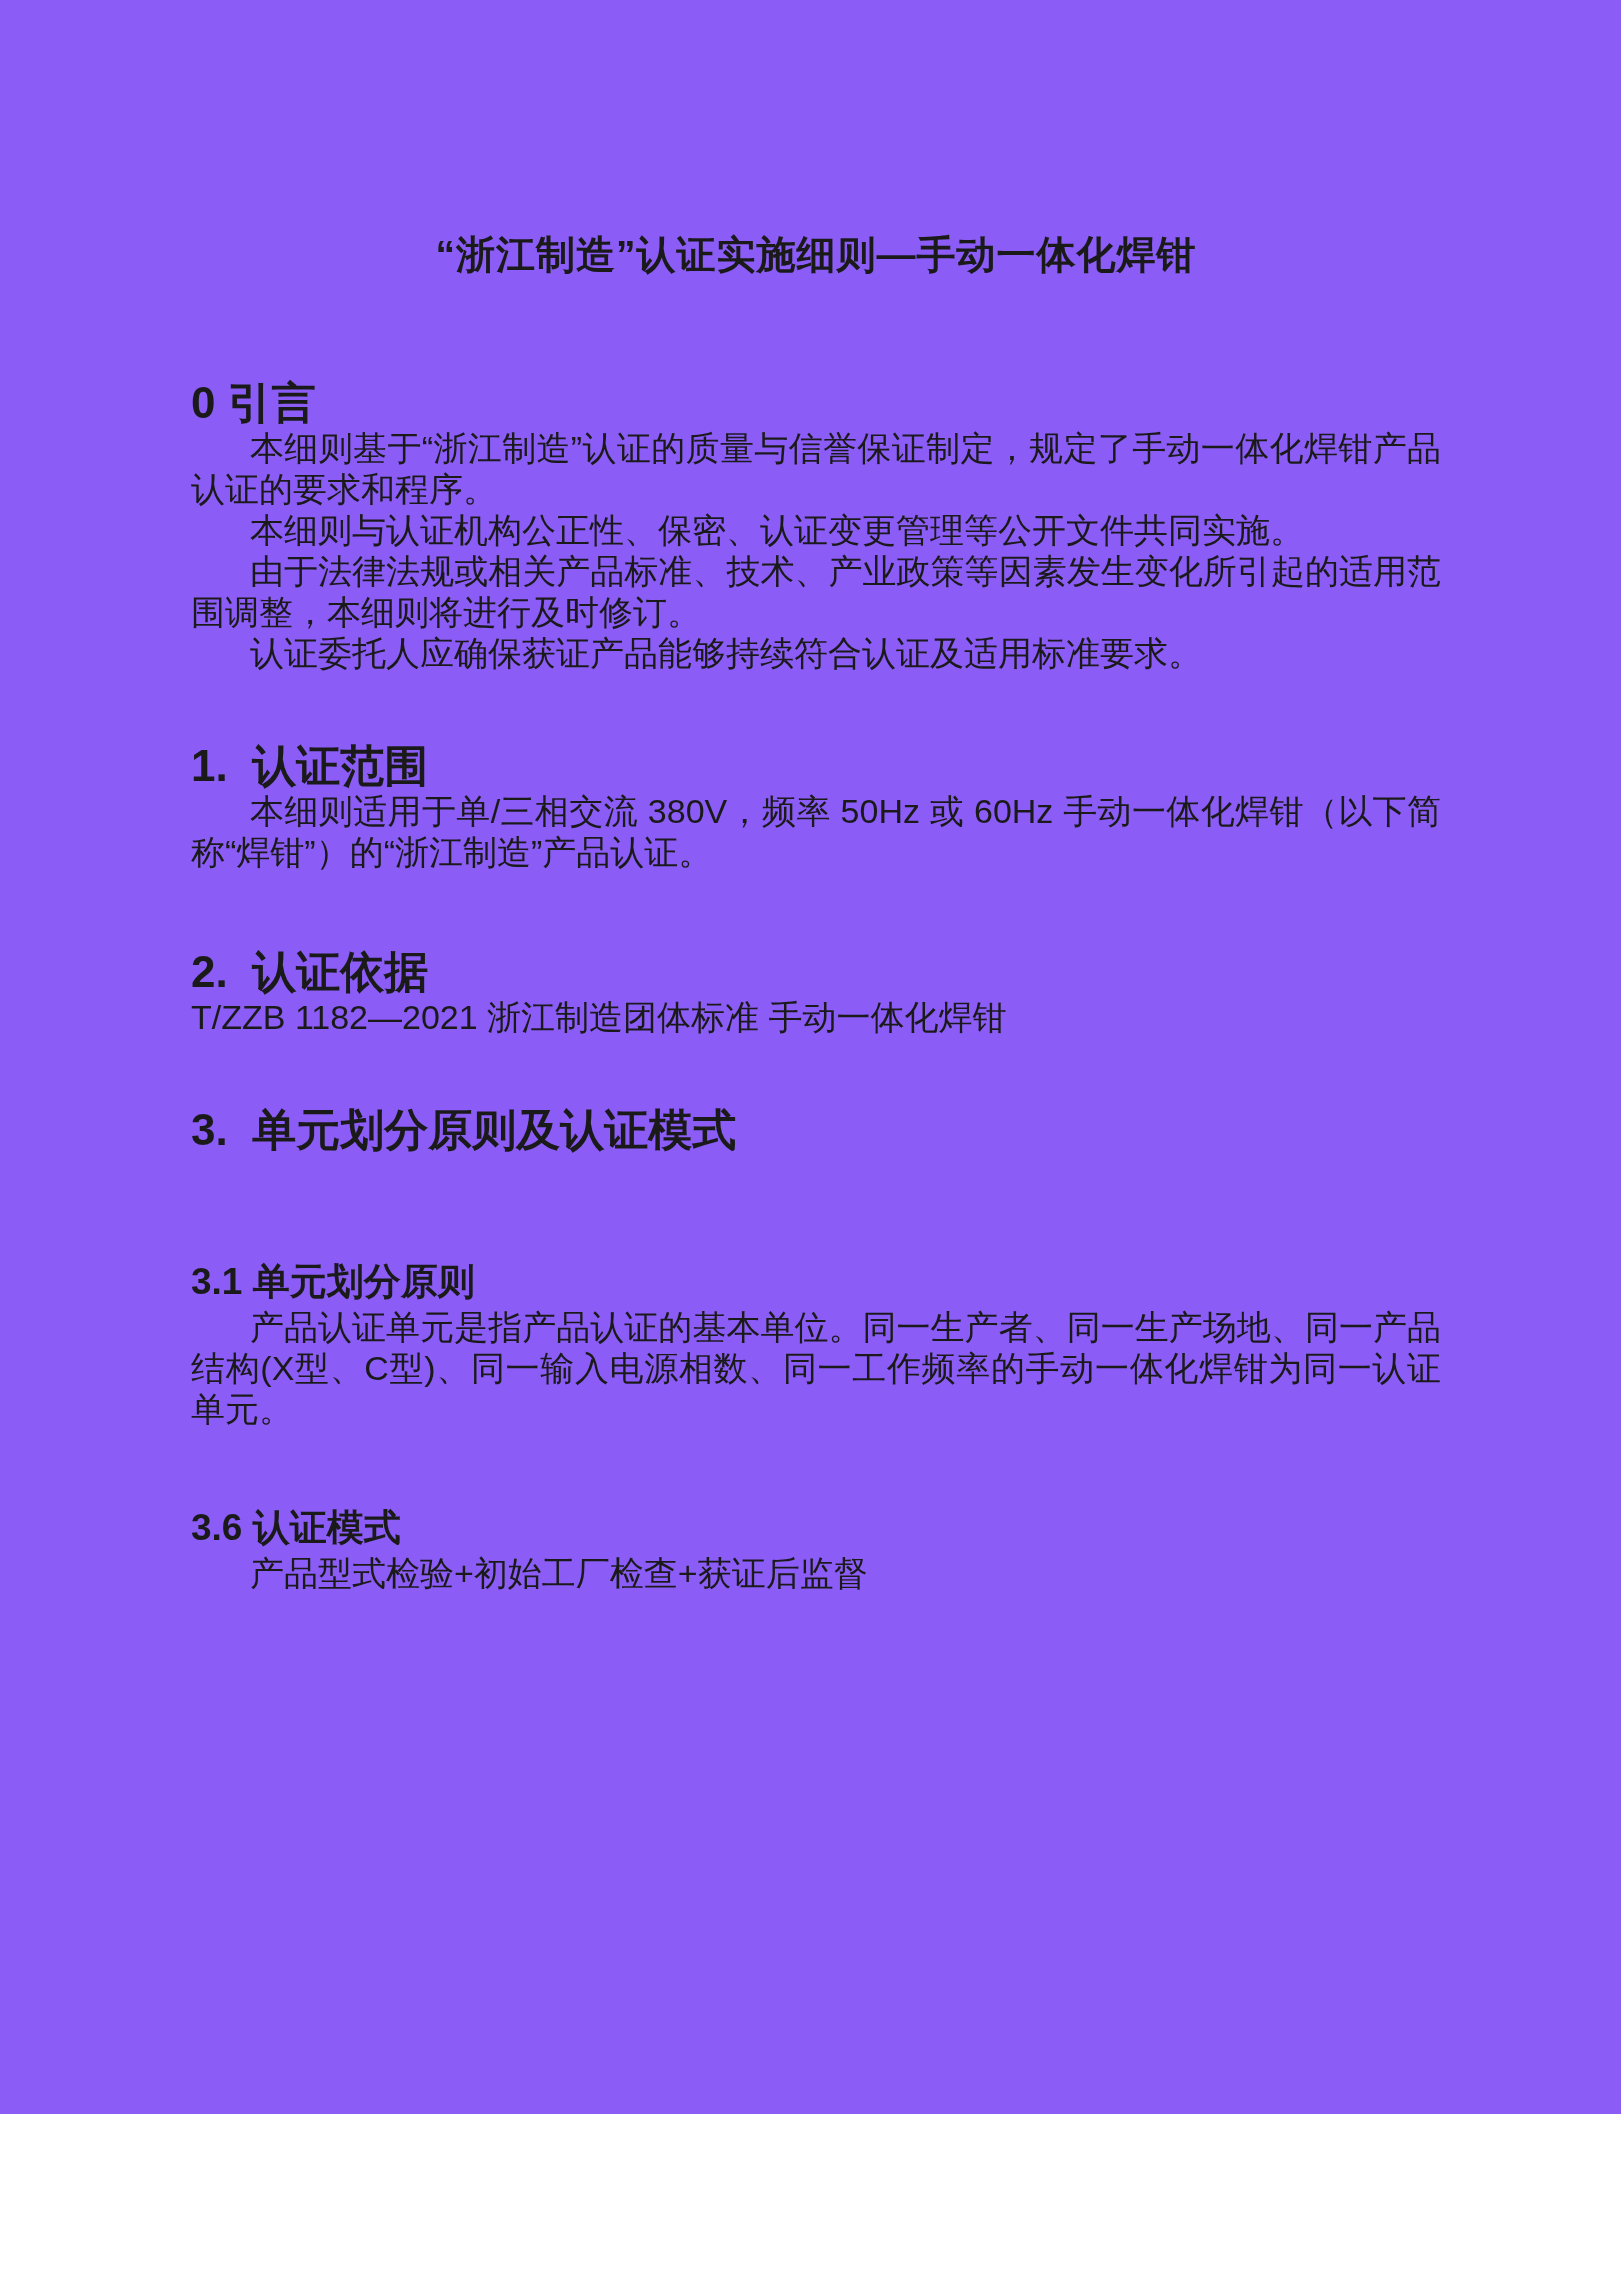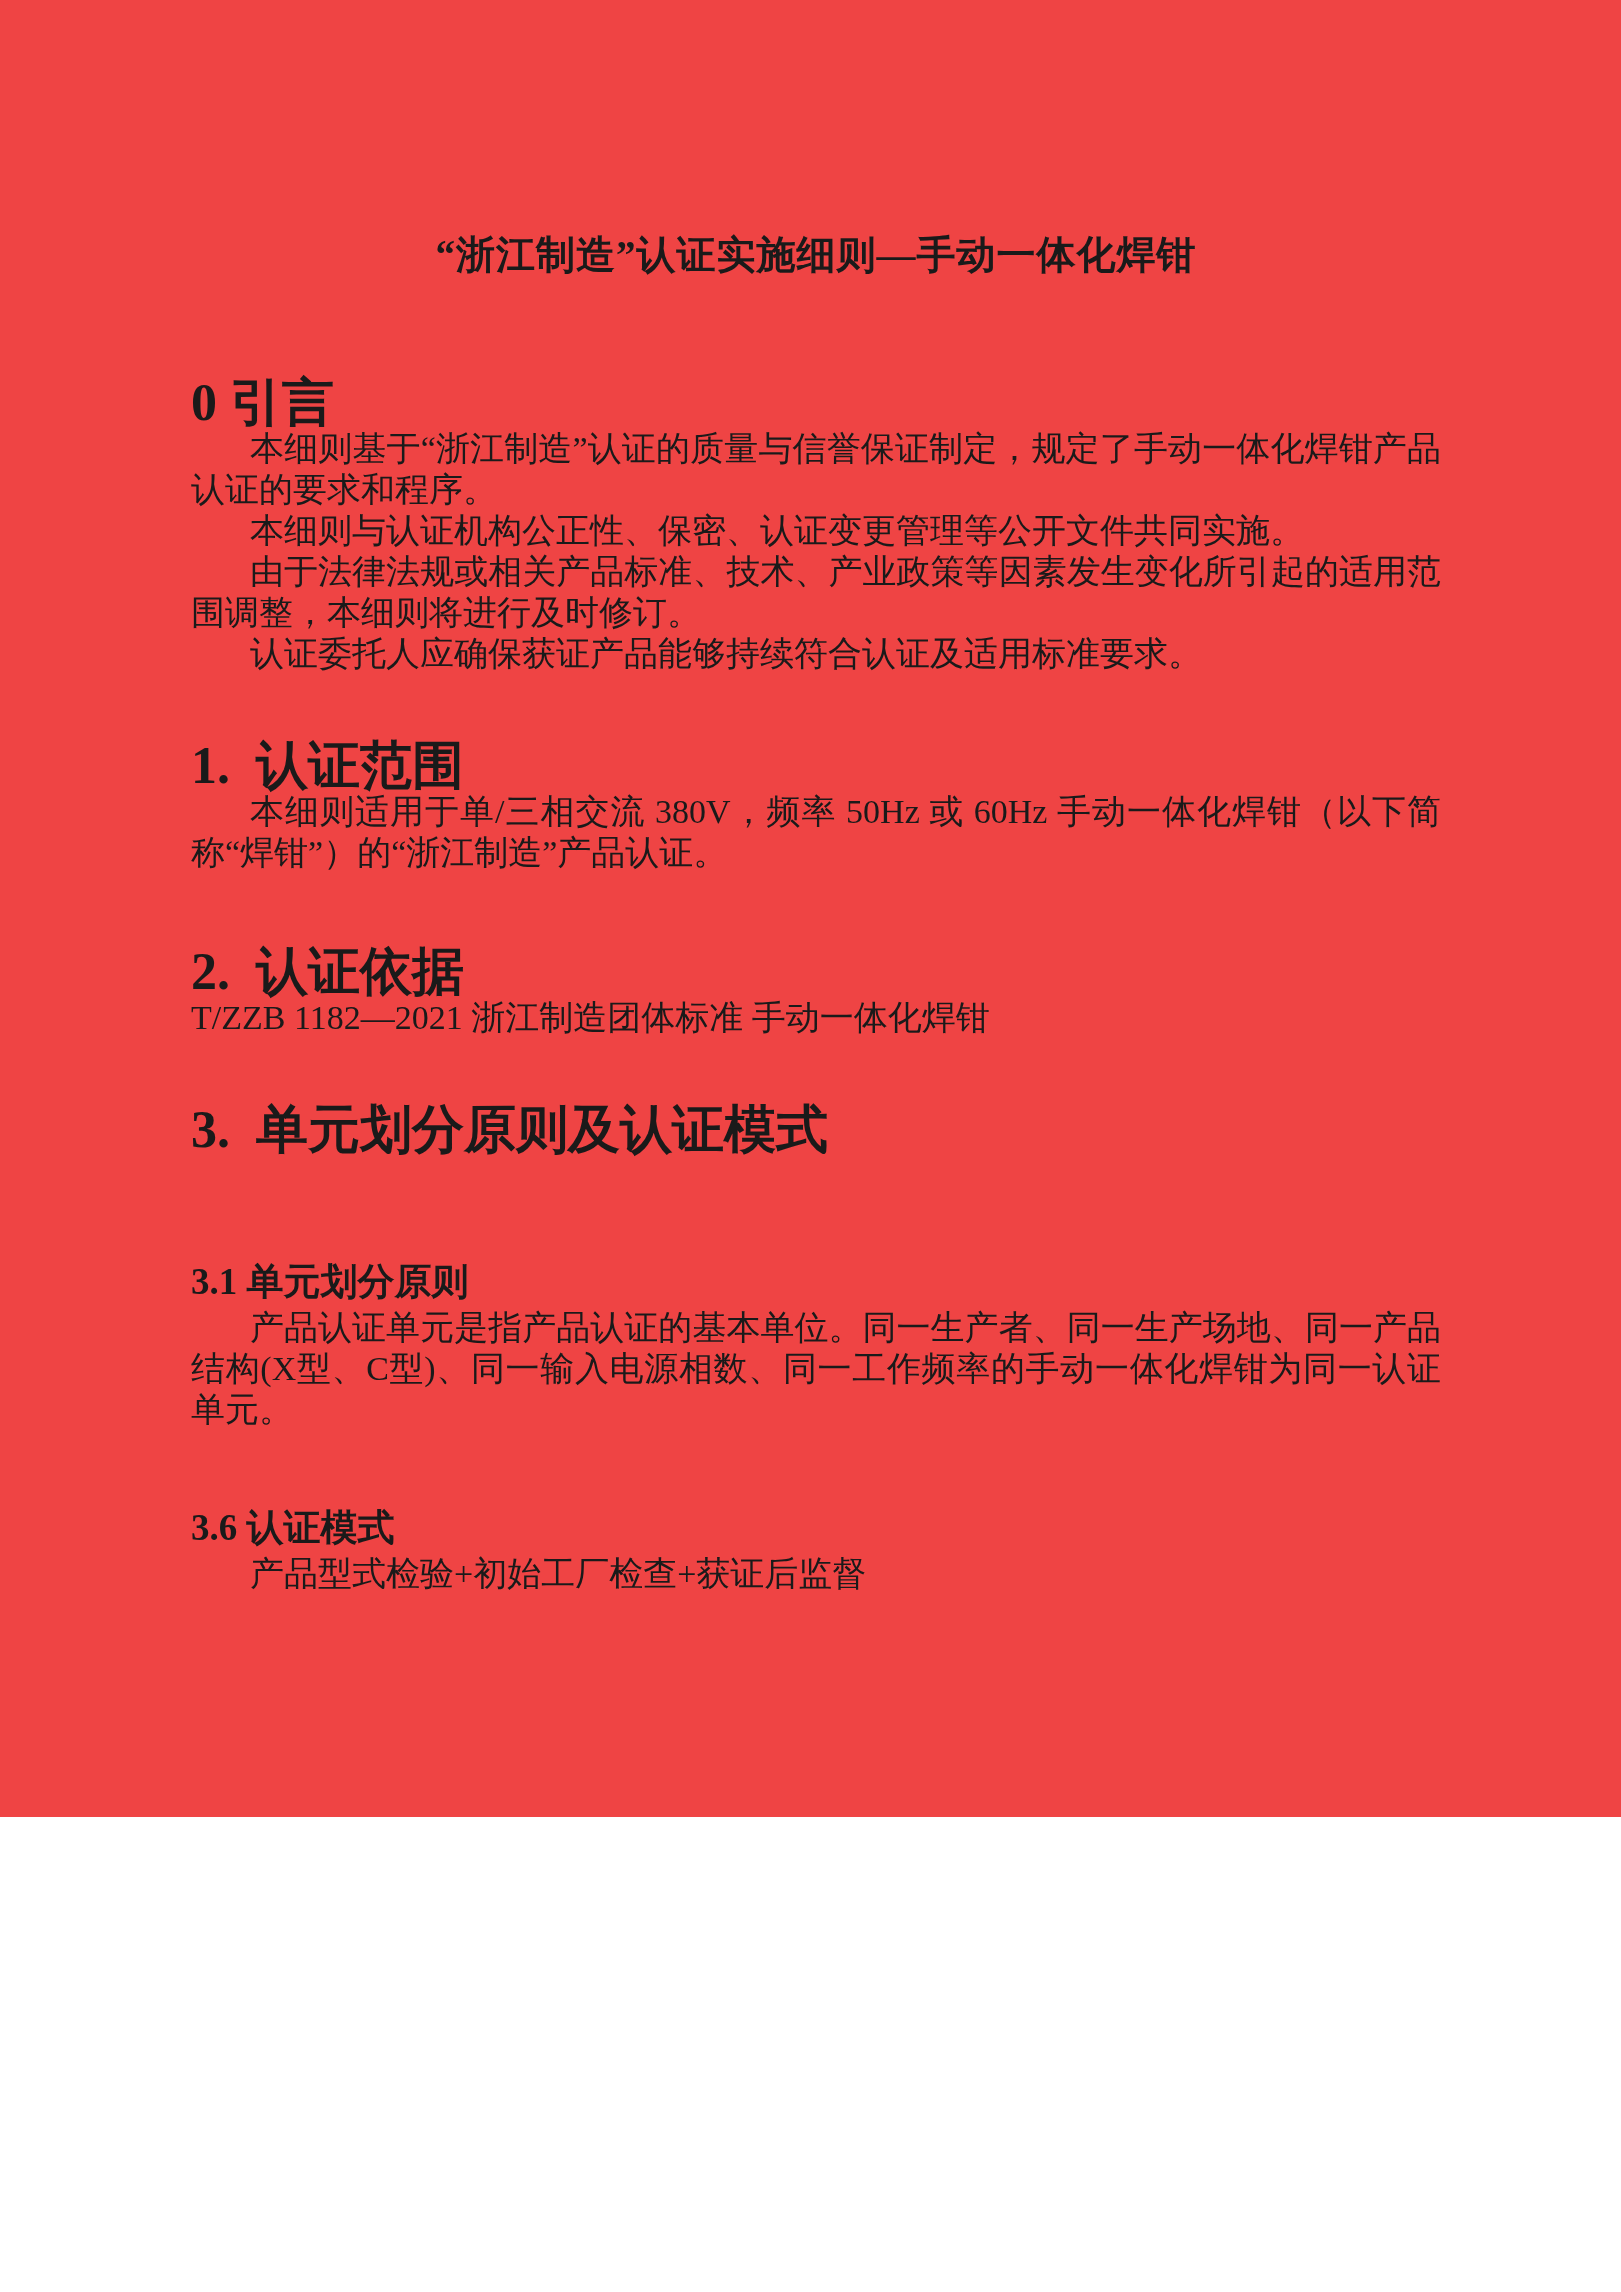--- a/index.html
+++ b/index.html
@@ -3,41 +3,41 @@
 <meta charset="utf-8">
 <style>
   html, body {
     margin: 0;
     padding: 0;
     background: #ffffff;
   }
   .page {
     position: relative;
     width: 1621px;
-    height: 1817px;
-    background: #ef4444;
+    height: 2114px;
+    background: #8b5cf6;
     color: #1a1a1a;
-    font-family: Liberation Serif, serif;
+    font-family: Liberation Sans, sans-serif;
     overflow: hidden;
     box-sizing: border-box;
   }
   .content {
     padding: 0 180px 0 191px;
   }
   .doc-title {
     padding-top: 230px;
     font-size: 39px;
     line-height: 49px;
     font-weight: bold;
     text-align: center;
     letter-spacing: 1px;
     white-space: pre-wrap;
   }
   .h-main {
-    font-size: 52px;
+    font-size: 44px;
     line-height: 51px;
     font-weight: bold;
     white-space: pre-wrap;
   }
   .h-sub {
     font-size: 37px;
     line-height: 51px;
     font-weight: bold;
     white-space: pre-wrap;
   }

